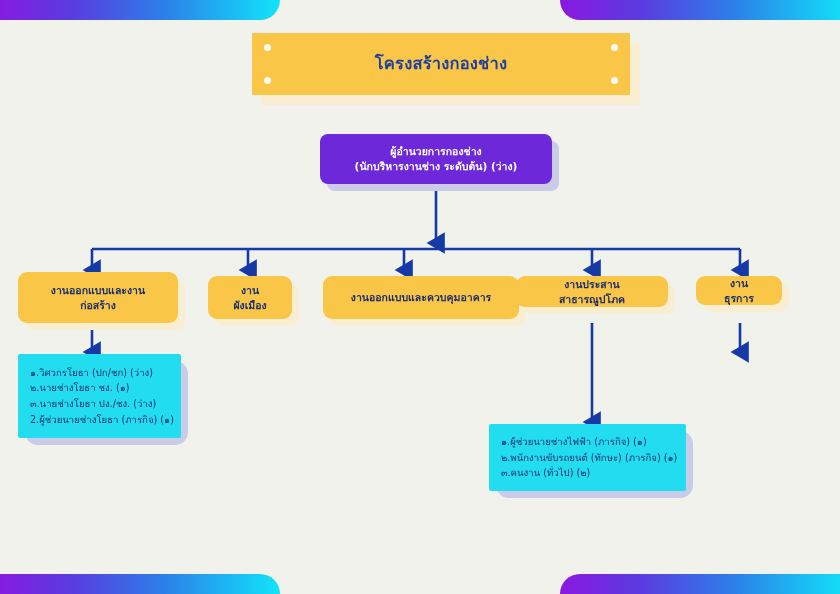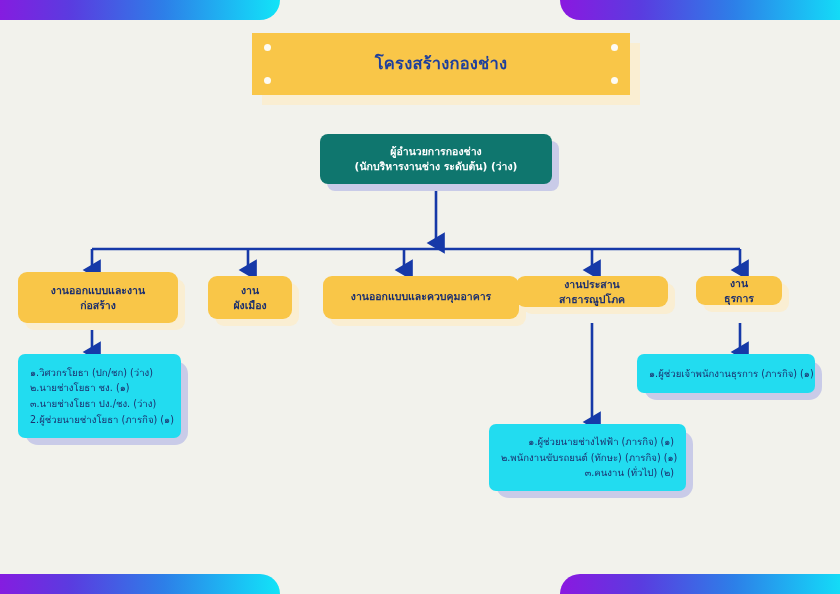--- a/index.html
+++ b/index.html
@@ -92,21 +92,21 @@
     position: absolute;
     left: 7px; top: 7px;
     width: 232px; height: 50px;
     background: #c9cbe8;
     border-radius: 8px;
   }
   #director-box {
     position: absolute;
     left: 0; top: 0;
     width: 232px; height: 50px;
-    background: #0f766e;
+    background: #6d28d9;
     border-radius: 8px;
     display: flex;
     flex-direction: column;
     align-items: center;
     justify-content: center;
     color: #ffffff;
     font-size: 10.5px;
     font-weight: bold;
     line-height: 1.45;
     text-align: center;
@@ -145,21 +145,21 @@
     left: 7px; top: 7px;
     width: 100%; height: 100%;
     background: #c9cbe8;
     border-radius: 13px;
   }
   .staff-box {
     position: absolute;
     left: 0; top: 0;
     width: 100%; height: 100%;
     background: #22dcf0;
-    border-radius: 7px;
+    border-radius: 2px;
     display: flex;
     flex-direction: column;
     justify-content: center;
     padding: 18px 12px;
     color: #1c2f6e;
     font-size: 9.6px;
     line-height: 1.62;
     font-weight: normal;
   }
   .staff-line { white-space: nowrap; }
@@ -224,21 +224,21 @@
     </div>
   </div>
 
   <div class="dept-wrap" style="left:208px; top:276px; width:84px; height:43px;">
     <div class="dept-shadow"></div>
     <div class="dept-box">
       <span>งานผังเมือง</span>
     </div>
   </div>
 
-  <div class="dept-wrap" style="left:323px; top:276px; width:196px; height:43px;font-family:Liberation Serif, serif;">
+  <div class="dept-wrap" style="left:323px; top:276px; width:196px; height:43px;">
     <div class="dept-shadow"></div>
     <div class="dept-box">
       <span>งานออกแบบและควบคุมอาคาร</span>
     </div>
   </div>
 
   <div class="dept-wrap" style="left:516px; top:276px; width:152px; height:31px;">
     <div class="dept-shadow"></div>
     <div class="dept-box">
       <span>งานประสานสาธารณูปโภค</span>
@@ -255,29 +255,23 @@
   <div class="staff-wrap" style="left:18px; top:354px; width:163px; height:84px;">
     <div class="staff-shadow"></div>
     <div class="staff-box">
       <span class="staff-line">๑.วิศวกรโยธา (ปก/ชก) (ว่าง)</span>
       <span class="staff-line">๒.นายช่างโยธา ชง. (๑)</span>
       <span class="staff-line">๓.นายช่างโยธา ปง./ชง. (ว่าง)</span>
       <span class="staff-line">2.ผู้ช่วยนายช่างโยธา (ภารกิจ) (๑)</span>
     </div>
   </div>
 
-  <div class="staff-wrap" style="left:489px; top:424px; width:197px; height:67px;text-align:right;">
+  <div class="staff-wrap" style="left:489px; top:424px; width:197px; height:67px;">
     <div class="staff-shadow"></div>
     <div class="staff-box">
       <span class="staff-line">๑.ผู้ช่วยนายช่างไฟฟ้า (ภารกิจ) (๑)</span>
       <span class="staff-line">๒.พนักงานขับรถยนต์ (ทักษะ) (ภารกิจ)  (๑)</span>
       <span class="staff-line">๓.คนงาน (ทั่วไป) (๒)</span>
     </div>
   </div>
 
-  <div class="staff-wrap" style="left:637px; top:354px; width:178px; height:39px;">
-    <div class="staff-shadow"></div>
-    <div class="staff-box">
-      <span class="staff-line">๑.ผู้ช่วยเจ้าพนักงานธุรการ (ภารกิจ) (๑)</span>
-    </div>
-  </div>
 
 </div>
 
 </body></html>

